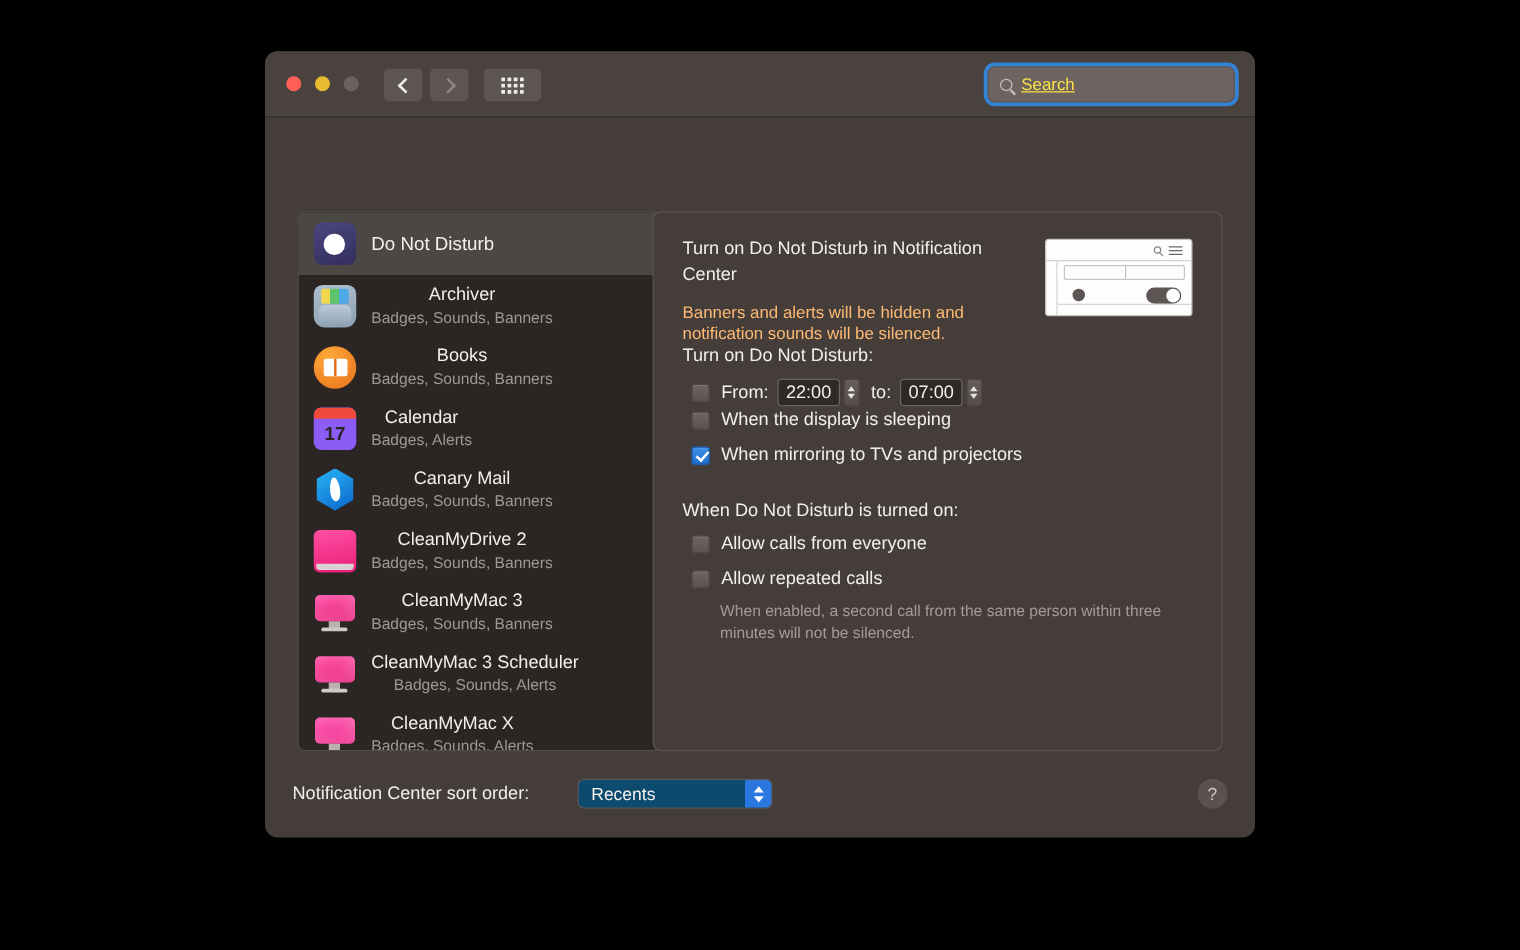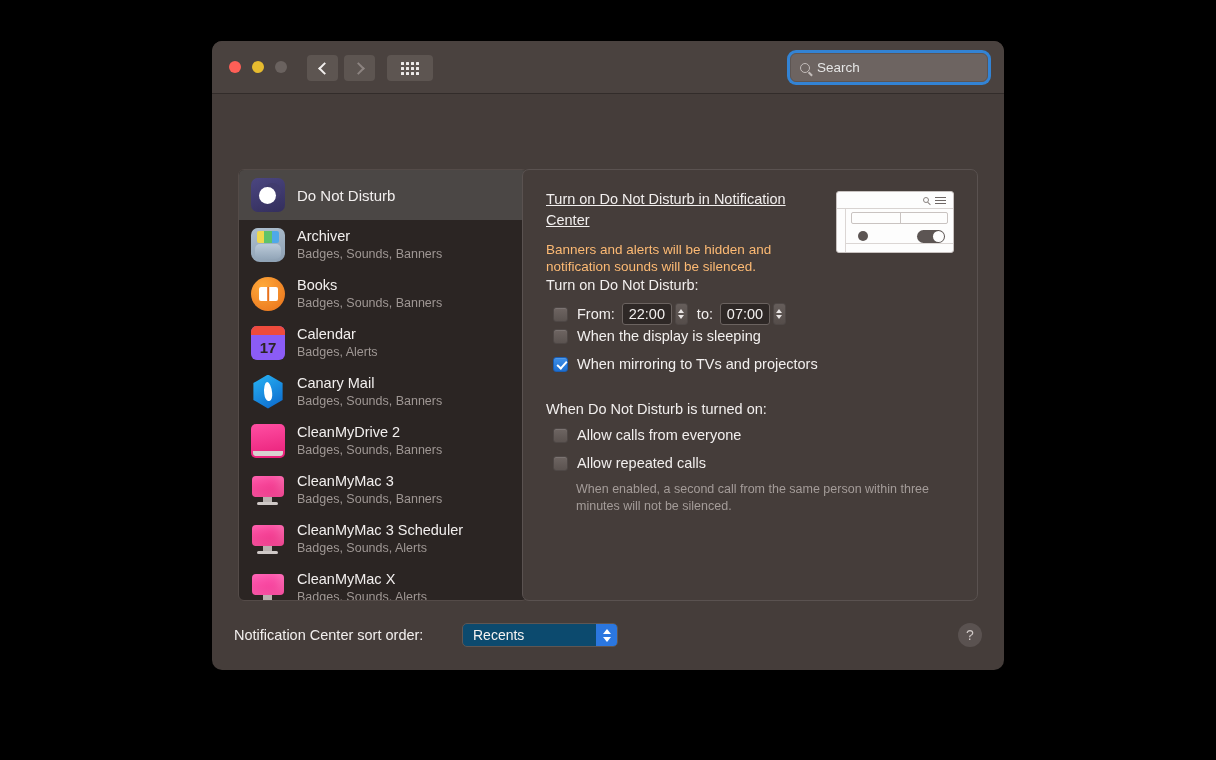--- a/index.html
+++ b/index.html
@@ -80,39 +80,40 @@
     padding-left: 9px;
   }
   .mag {
     width: 10px; height: 10px; border: 1.6px solid #C3BCBA;
     border-radius: 50%; position: relative; flex: none;
   }
   .mag::after {
     content:""; position: absolute; right: -4px; bottom: -3px;
     width: 5px; height: 1.6px; background: #C3BCBA; transform: rotate(45deg);
   }
-  #searchph { margin-left: 7px; font-size: 13.5px; color: #e5e5e5; }
+  #searchph { margin-left: 7px; font-size: 13.5px; color: #fde047; text-decoration: underline; }
 
   
   #desc {
     position: absolute; left: 22px; top: 70px; width: 750px;
     font-size: 14.5px; line-height: 21px; color: #EFECEB;
   }
 
   
   #content { position: absolute; left: 0; top: 128px; right: 0; bottom: 0; }
 
   
   #sidebar {
     position: absolute; left: 26px; top: 0;
     width: 290px; height: 432px;
     background: #2B2523;
     border: 1px solid #544B48;
     border-radius: 6px;
     overflow: hidden;
+    text-align: center;
   }
   .row {
     position: relative;
     display: flex; align-items: center;
     height: 49px; padding-left: 12px;
   }
   .row.dnd { height: 50px; background: #4B4745; }
   .row .ico { width: 34px; height: 34px; flex: none; margin-right: 12px; position: relative; }
   .row .txt { overflow: hidden; }
   .row .nm {
@@ -209,21 +210,21 @@
   
   #detail {
     position: absolute; left: 310px; top: 0;
     width: 456px; height: 432px;
     background: #453D3A;
     border: 1px solid #5A5250;
     border-radius: 7px;
   }
   #dtitle {
     position:absolute; left:23px; top:19px; width: 240px;
-    font-size: 14.5px; line-height: 21px; color:#F2EFEE;text-decoration:underline;
+    font-size: 14.5px; line-height: 21px; color:#F2EFEE;
   }
   #dsub {
     position:absolute; left:23px; top:71px; width: 250px;
     font-size: 13.5px; line-height: 17px; color:#fdba74;
   }
 
   
   #preview {
     position:absolute; right:23px; top:21px;
     width:118px; height:62px; background:#FDFDFD;

